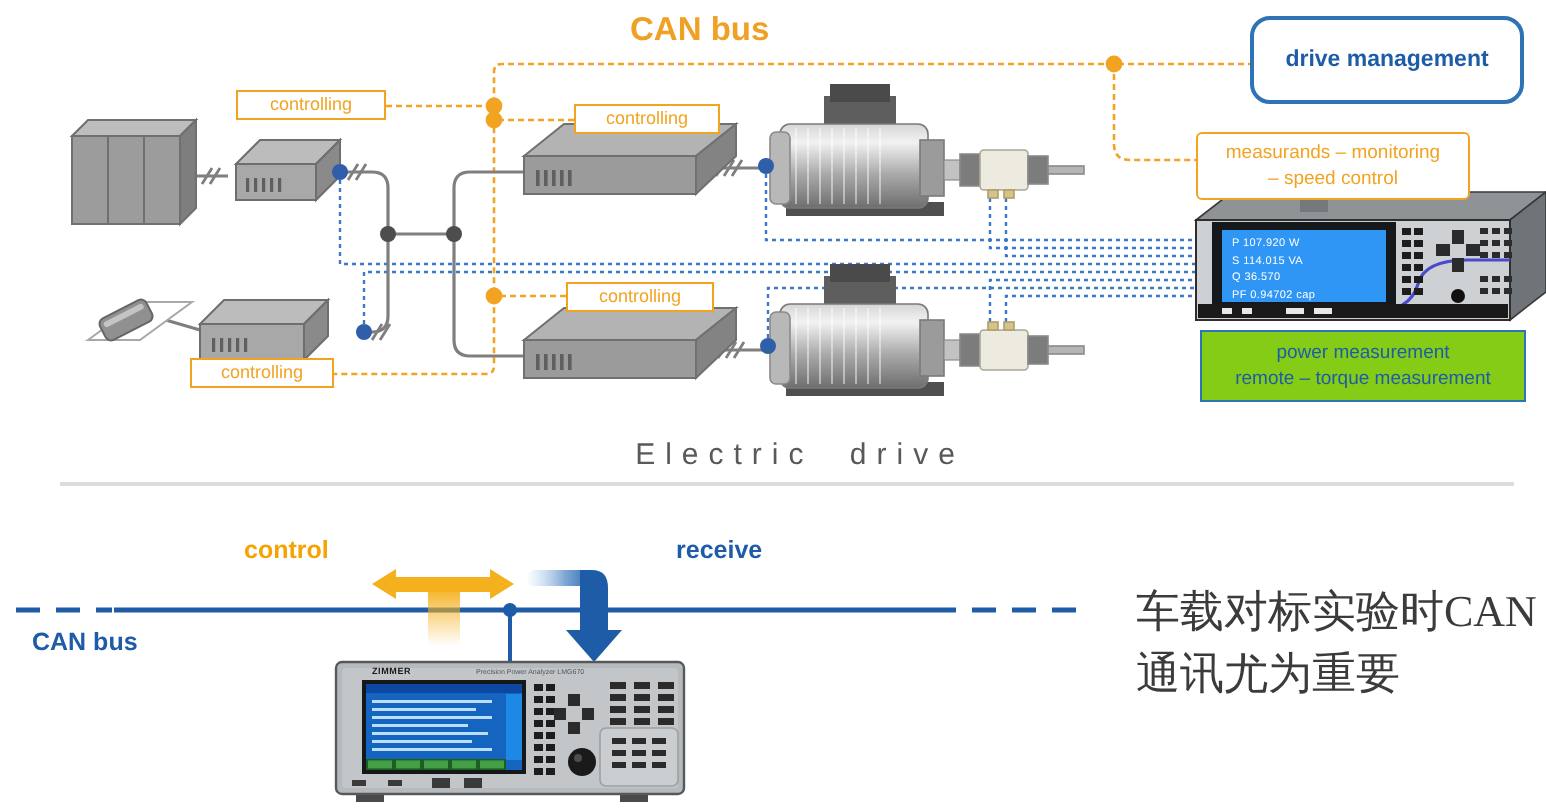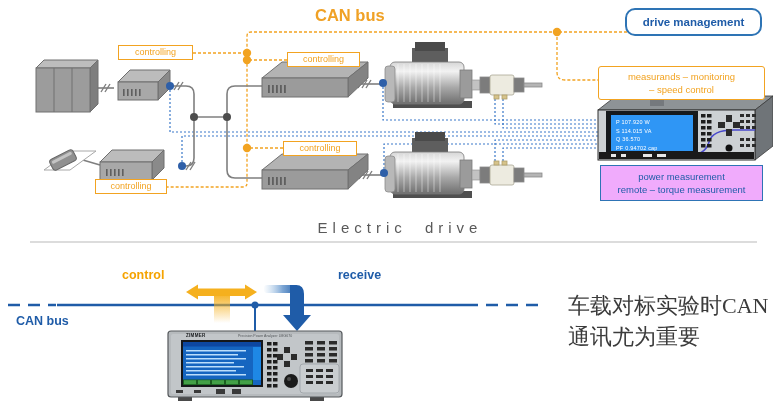--- a/index.html
+++ b/index.html
@@ -7,21 +7,21 @@
          font-family:"Liberation Sans",sans-serif;text-decoration:underline;}
   .stage svg{position:absolute;left:0;top:0;}
   .lbl{position:absolute;box-sizing:border-box;}
   .ctrl{border:1.5px solid #F2A321;background:#fff;color:#F2A321;font-size:9px;
         text-align:center;line-height:12px;}
   .drive-box{border:2px solid #2E74B5;border-radius:10px;color:#1F5CA8;font-weight:bold;
         font-size:11.5px;display:flex;align-items:center;justify-content:center;background:#fff;}
   .meas-box{border:1.5px solid #F2A321;border-radius:3px;color:#F2A321;font-size:9.5px;
         text-align:center;background:#fff;padding-top:3px;line-height:13px;}
   .pow-box{border:1.6px solid #2E74B5;color:#1F5CA8;font-size:9.5px;text-align:center;
-        background:#f0abfc;padding-top:4px;line-height:13px;}
+        background:#84cc16;padding-top:4px;line-height:13px;}
   .can-title{color:#F0A125;font-size:16.5px;font-weight:600;}
   .screen-sm{background:#2F96F5;border:1px solid #16191C;color:#fff;font-size:5.5px;
         line-height:8.5px;padding:3px 0 0 5px;letter-spacing:.2px;}
   .caption{color:#595959;font-size:15px;letter-spacing:5px;word-spacing:9px;text-align:center;}
   .transmit{color:#F5A300;font-weight:bold;font-size:12.5px;}
   .receive{color:#1F5CA8;font-weight:bold;font-size:12.5px;}
   .canbus2{color:#1F5CA8;font-weight:bold;font-size:12.5px;}
   .brand{font-size:4.5px;font-weight:bold;color:#16181A;letter-spacing:.3px;}
   .model{font-size:3.5px;color:#53575A;}
   .note{color:#3B3B3B;font-size:22px;line-height:31px;font-family:"Liberation Serif","DejaVu Serif",serif;}
@@ -390,23 +390,23 @@
   </g>
 </svg>
 
 <div class="lbl can-title" style="left:315px;top:6px;width:90px;">CAN bus</div>
 
 <div class="lbl ctrl" style="left:118px;top:45px;width:75px;height:15px;">controlling</div>
 <div class="lbl ctrl" style="left:287px;top:52px;width:73px;height:15px;">controlling</div>
 <div class="lbl ctrl" style="left:283px;top:141px;width:74px;height:15px;">controlling</div>
 <div class="lbl ctrl" style="left:95px;top:179px;width:72px;height:15px;">controlling</div>
 
-<div class="lbl drive-box" style="left:625px;top:8px;width:137px;height:28px;">drive management</div>
-
-<div class="lbl meas-box" style="left:598px;top:66px;width:167px;height:34px;">
+<div class="lbl drive-box" style="left:625px;top:8px;width:137px;height:44px;">drive management</div>
+
+<div class="lbl meas-box" style="left:598px;top:66px;width:137px;height:34px;">
   <div>measurands – monitoring</div>
   <div>– speed control</div>
 </div>
 
 <div class="lbl screen-sm" style="left:610px;top:114px;width:84px;height:38px;">
   <div>P 107.920 W</div>
   <div>S 114.015 VA</div>
   <div>Q 36.570</div>
   <div>PF 0.94702 cap</div>
 </div>

